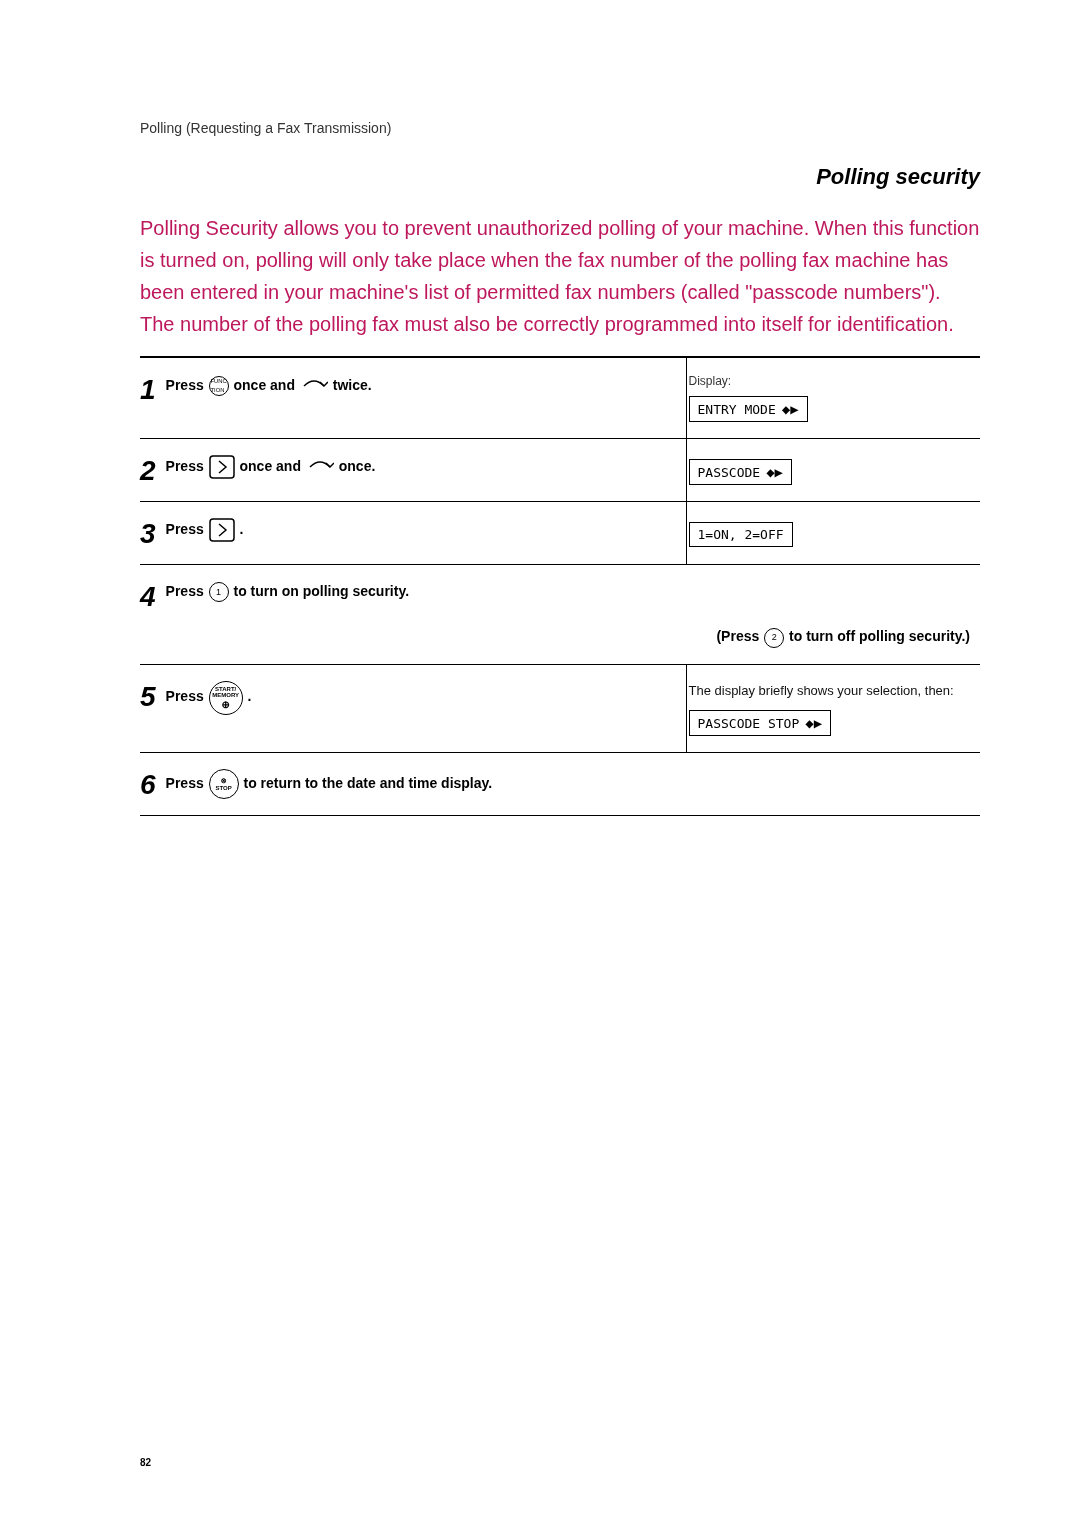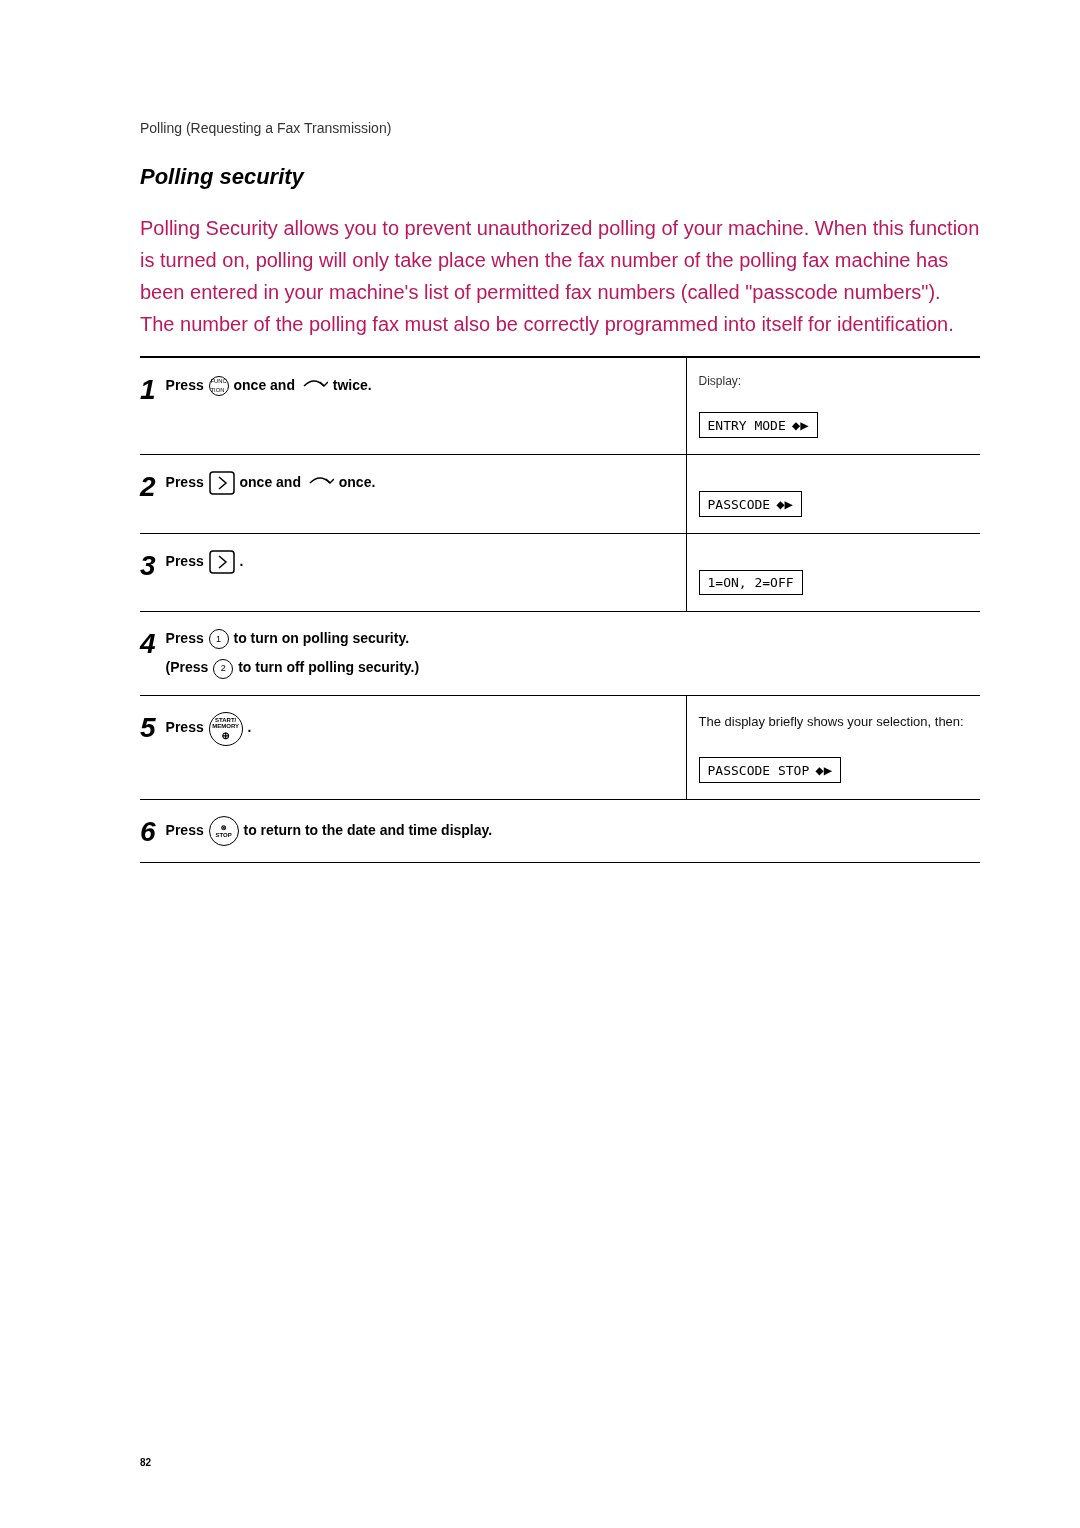--- a/index.html
+++ b/index.html
@@ -19,20 +19,21 @@
     .breadcrumb {
       font-size: 14px;
       color: #333;
       margin-bottom: 28px;
     }
     .section-title {
       font-size: 22px;
       font-weight: bold;
       font-style: italic;
       margin-bottom: 22px;
+      text-align: right;
     }
     .intro-text {
       font-size: 20px;
       line-height: 1.6;
       margin-bottom: 16px;
       color: #be185d;
     }
     .steps-table {
       width: 100%;
       border-collapse: collapse;
@@ -42,21 +43,21 @@
     .step-row {
       border-bottom: 1.5px solid #000;
       vertical-align: top;
     }
     .step-left {
       padding: 16px 10px 16px 0;
       width: 65%;
       vertical-align: top;
     }
     .step-right {
-      padding: 16px 0 16px 12px;
+      padding: 16px 0 16px 2px;
       width: 35%;
       vertical-align: top;
       border-left: 1.5px solid #000;
     }
     .step-number {
       font-size: 28px;
       font-style: italic;
       font-weight: bold;
       float: left;
       margin-right: 10px;
@@ -160,39 +161,40 @@
     }
     .display-box {
       display: inline-flex;
       align-items: center;
       border: 1.5px solid #000;
       padding: 4px 8px;
       font-size: 13px;
       font-family: monospace;
       background: #fff;
       gap: 6px;
-      margin-top: 20px;
+      margin-top: 4px;
     }
     .display-arrow {
       font-size: 14px;
     }
     .display-label {
       font-size: 12px;
       color: #333;
       margin-bottom: 4px;
     }
     .display-note {
       font-size: 13px;
       line-height: 1.5;
       color: #111;
       margin-bottom: 6px;
     }
     .step4-sub {
-      margin-top: 8px;
+      margin-top: 24px;
       font-size: 14px;
+      text-align: right;
     }
     .page-number {
       position: absolute;
       bottom: 60px;
       left: 140px;
       font-size: 10px;
       font-weight: bold;
     }
   </style>
 </head>

